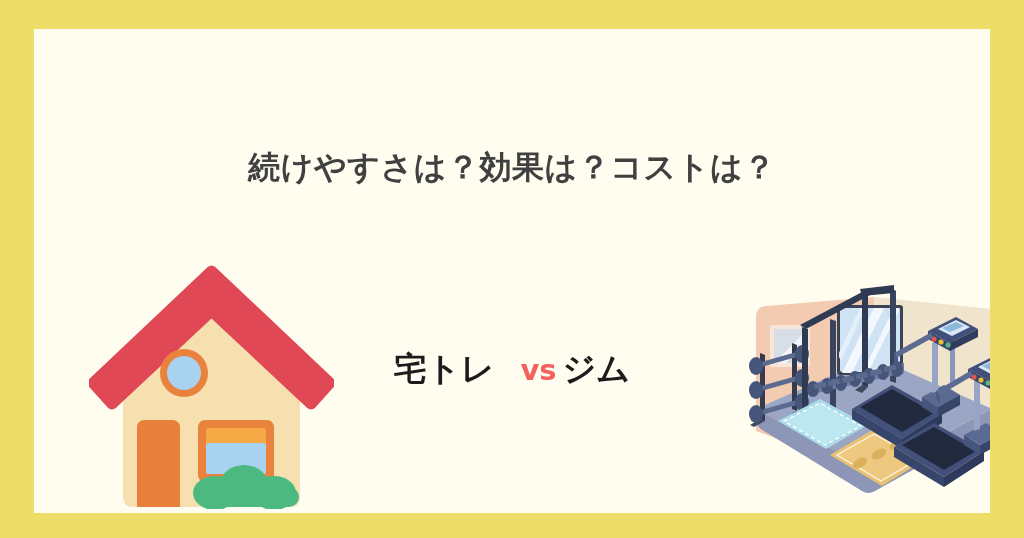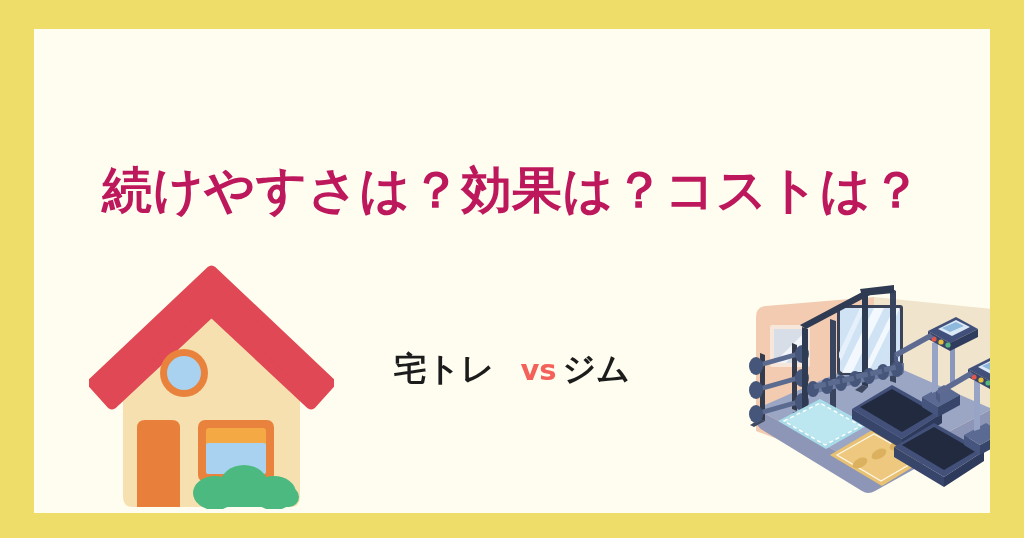--- a/index.html
+++ b/index.html
@@ -26,24 +26,24 @@
     height: 484px;
     background: #fffdf0;
     overflow: hidden;
   }
   .headline {
     position: absolute;
     left: 0;
     top: 100px;
     width: 100%;
     text-align: center;
-    font-size: 50px;
+    font-size: 32px;
     font-weight: 700;
     letter-spacing: 0.5px;
-    color: #be185d;
+    color: #404040;
     line-height: 1.1;
     white-space: nowrap;
   }
   .center-label {
     position: absolute;
     left: 0;
     top: 318px;
     width: 100%;
     text-align: center;
     font-size: 33px;

